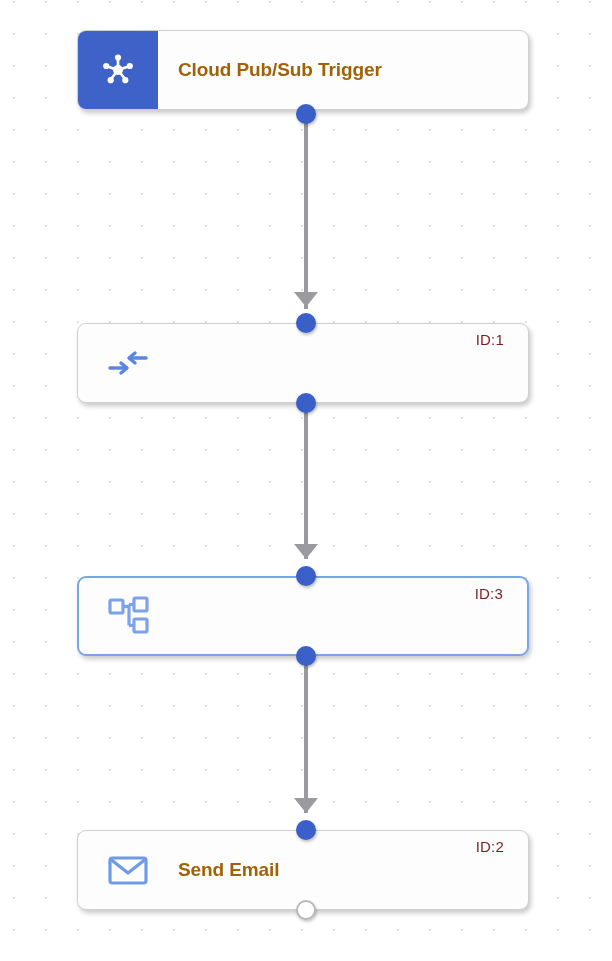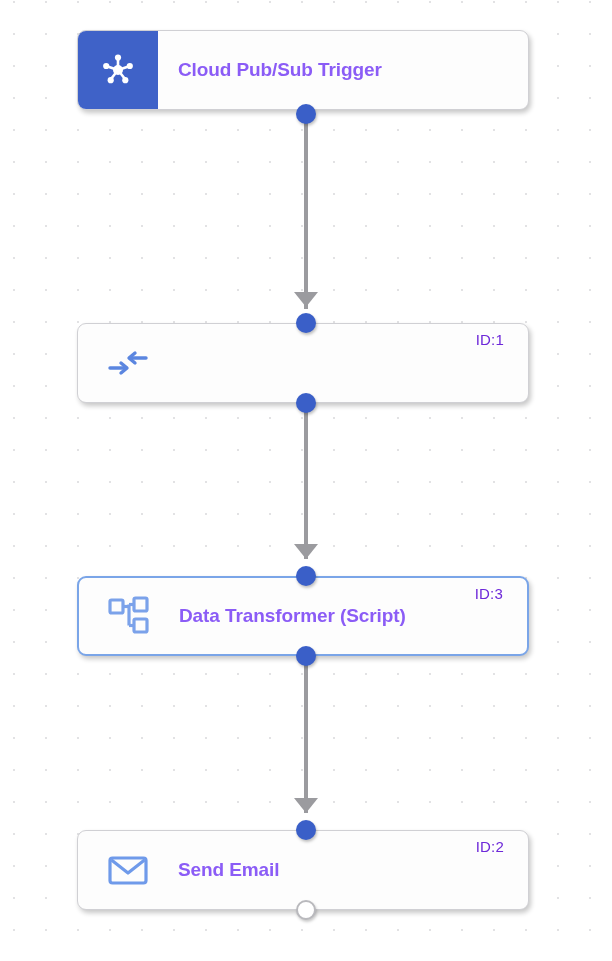--- a/index.html
+++ b/index.html
@@ -74,32 +74,32 @@
     height: 100%;
     display: flex;
     align-items: center;
     justify-content: center;
     flex: 0 0 100px;
   }
 
   .node-title {
     font-size: 19px;
     font-weight: bold;
-    color: #8b5cf6;
+    color: #a16207;
     letter-spacing: -0.1px;
     white-space: nowrap;
   }
   .node.trigger .node-title { margin-left: 20px; }
 
   .node-id {
     position: absolute;
     top: 7px;
     right: 24px;
     font-size: 15px;
-    color: #6d28d9;
+    color: #7f1d1d;
     letter-spacing: 0.2px;
   }
 
   
   .port {
     position: absolute;
     left: 296px;
     width: 20px;
     height: 20px;
     border-radius: 50%;
@@ -176,21 +176,20 @@
           <rect x="4" y="5" width="13" height="13" rx="1.5"></rect>
           <rect x="28" y="3" width="13" height="13" rx="1.5"></rect>
           <rect x="28" y="24" width="13" height="13" rx="1.5"></rect>
           <line x1="17" y1="11.5" x2="23" y2="11.5"></line>
           <line x1="23" y1="9.5" x2="23" y2="30.5"></line>
           <line x1="23" y1="9.5" x2="28" y2="9.5"></line>
           <line x1="23" y1="30.5" x2="28" y2="30.5"></line>
         </g>
       </svg>
     </div>
-    <span class="node-title">Data Transformer (Script)</span>
     <span class="node-id">ID:3</span>
   </div>
   <div class="port filled" style="top:566px;"></div>
   <div class="port filled" style="top:646px;"></div>
 
   <div class="node" style="top:830px;">
     <div class="icon-plain">
       <svg width="46" height="40" viewBox="0 0 46 40">
         <g stroke="#6f9aea" stroke-width="3.2" fill="none" stroke-linejoin="round">
           <rect x="5" y="8" width="36" height="25" rx="2.5"></rect>

